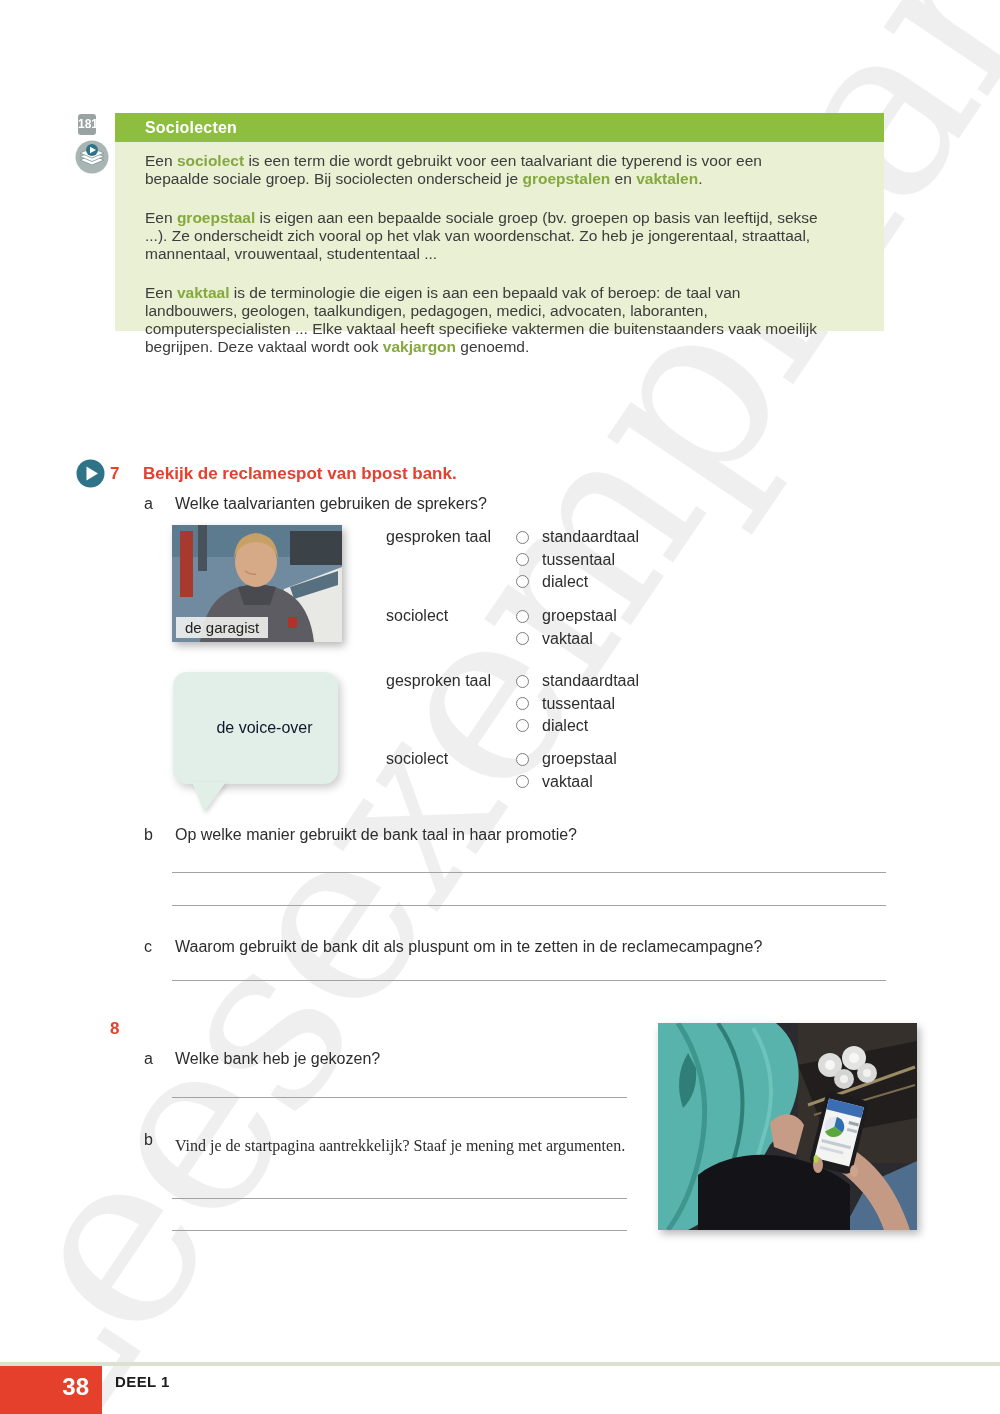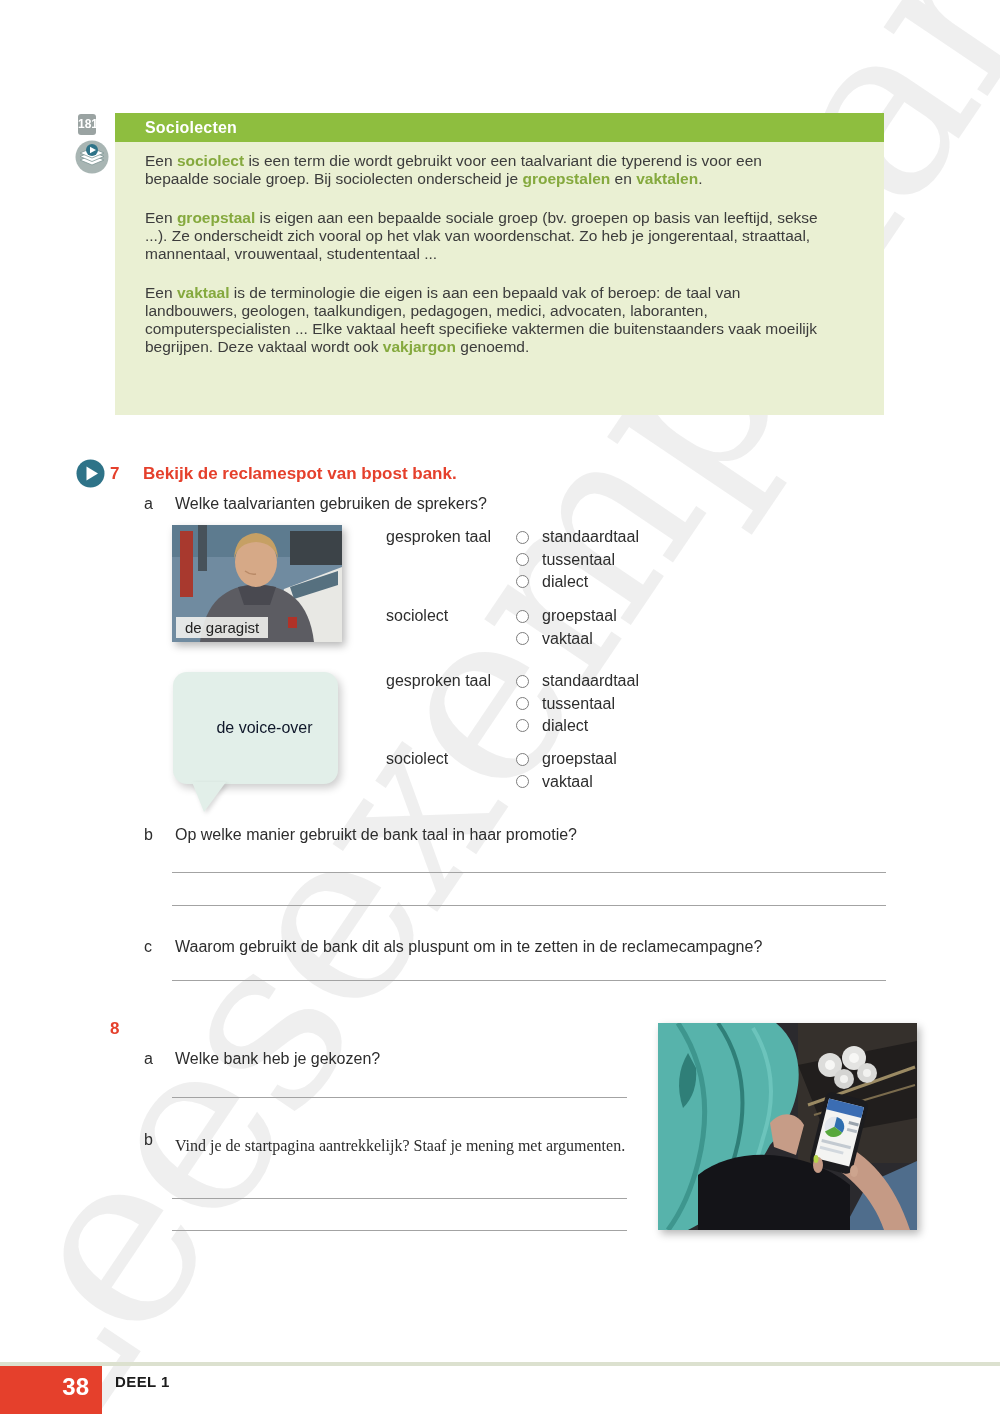--- a/index.html
+++ b/index.html
@@ -7,21 +7,21 @@
         font-family:"Liberation Sans",sans-serif;color:#2e2e2e;}
   
   .watermark{position:absolute;left:480px;top:700px;transform:translate(-50%,-50%) rotate(-56deg);
              font-family:"DejaVu Serif",serif;font-size:240px;letter-spacing:-6px;
              color:rgba(120,120,120,0.12);white-space:nowrap;pointer-events:none;z-index:0;}
   
   .badge{position:absolute;left:78px;top:114px;width:18px;height:21px;background:#9aa3a2;border-radius:3px;
          color:#fff;font-size:12px;font-weight:bold;text-align:center;line-height:21px;z-index:2;}
   .media-icon{position:absolute;left:74px;top:139px;width:36px;height:36px;z-index:2;}
   
-  .infobox{position:absolute;left:115px;top:113px;width:769px;height:302px;background:#eaf0d3;z-index:1;}
+  .infobox{position:absolute;left:115px;top:113px;width:769px;height:218px;background:#eaf0d3;z-index:1;}
   .infobox-header{height:29px;background:#8ebe3f;}
   .infobox-title{display:block;padding-left:30px;line-height:29px;color:#ffffff;font-weight:bold;
                  font-size:16px;letter-spacing:0.2px;}
   .infobox-body{padding:10px 59px 0 30px;}
   .infobox-body p{margin:0 0 21px 0;font-size:15.5px;line-height:18px;color:#3c3c3c;width:680px;}
   .hl{color:#85a93e;font-weight:bold;}
   
   .play-icon{position:absolute;left:76px;top:459px;width:29px;height:29px;z-index:2;}
   .ex-num{position:absolute;width:24px;text-align:left;color:#e5402c;font-weight:bold;font-size:17px;z-index:2;}
   .ex-title{position:absolute;left:143px;color:#e5402c;font-weight:bold;font-size:17px;z-index:2;}

